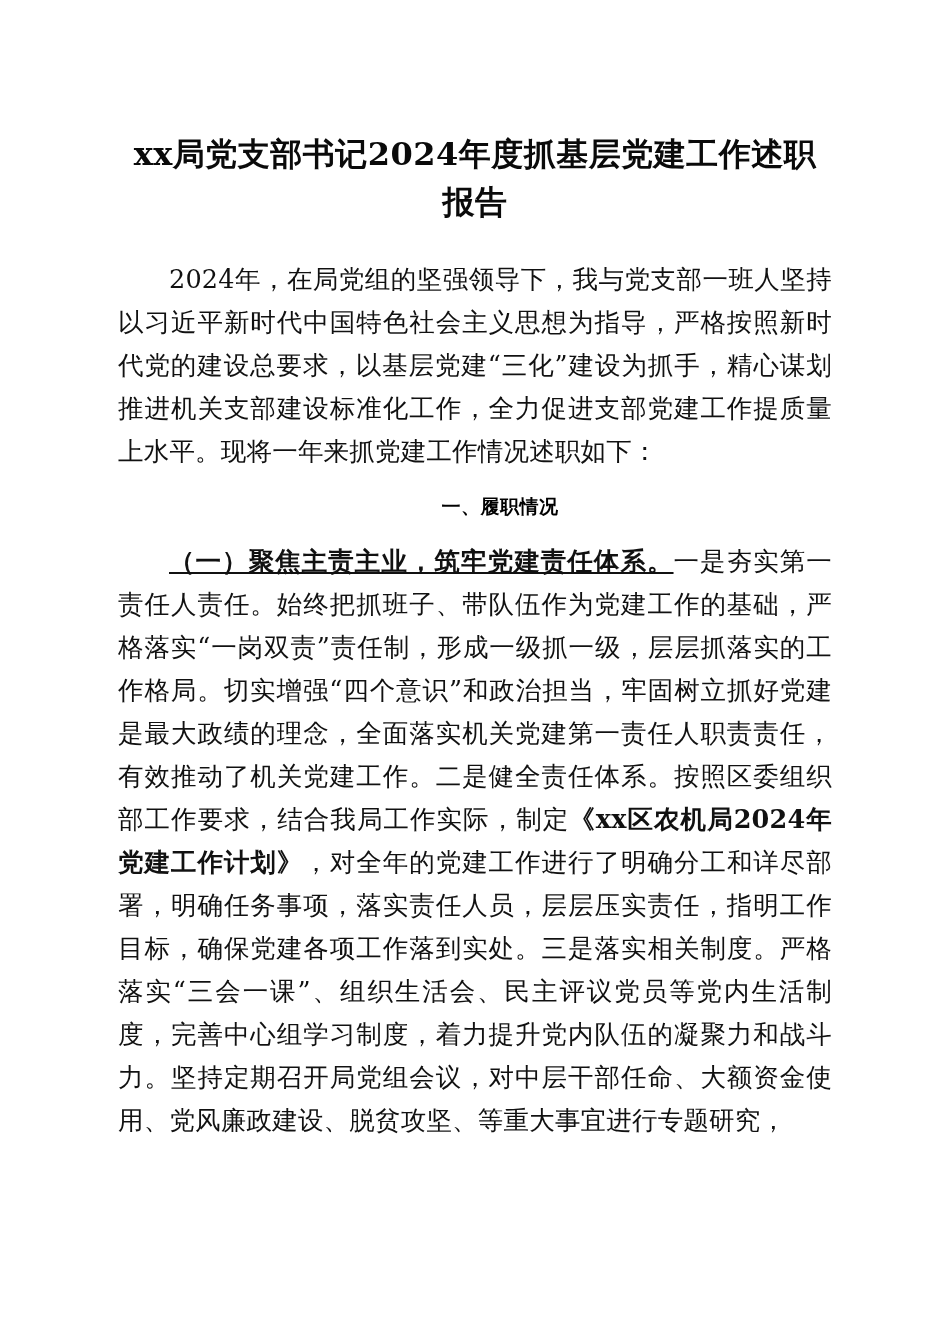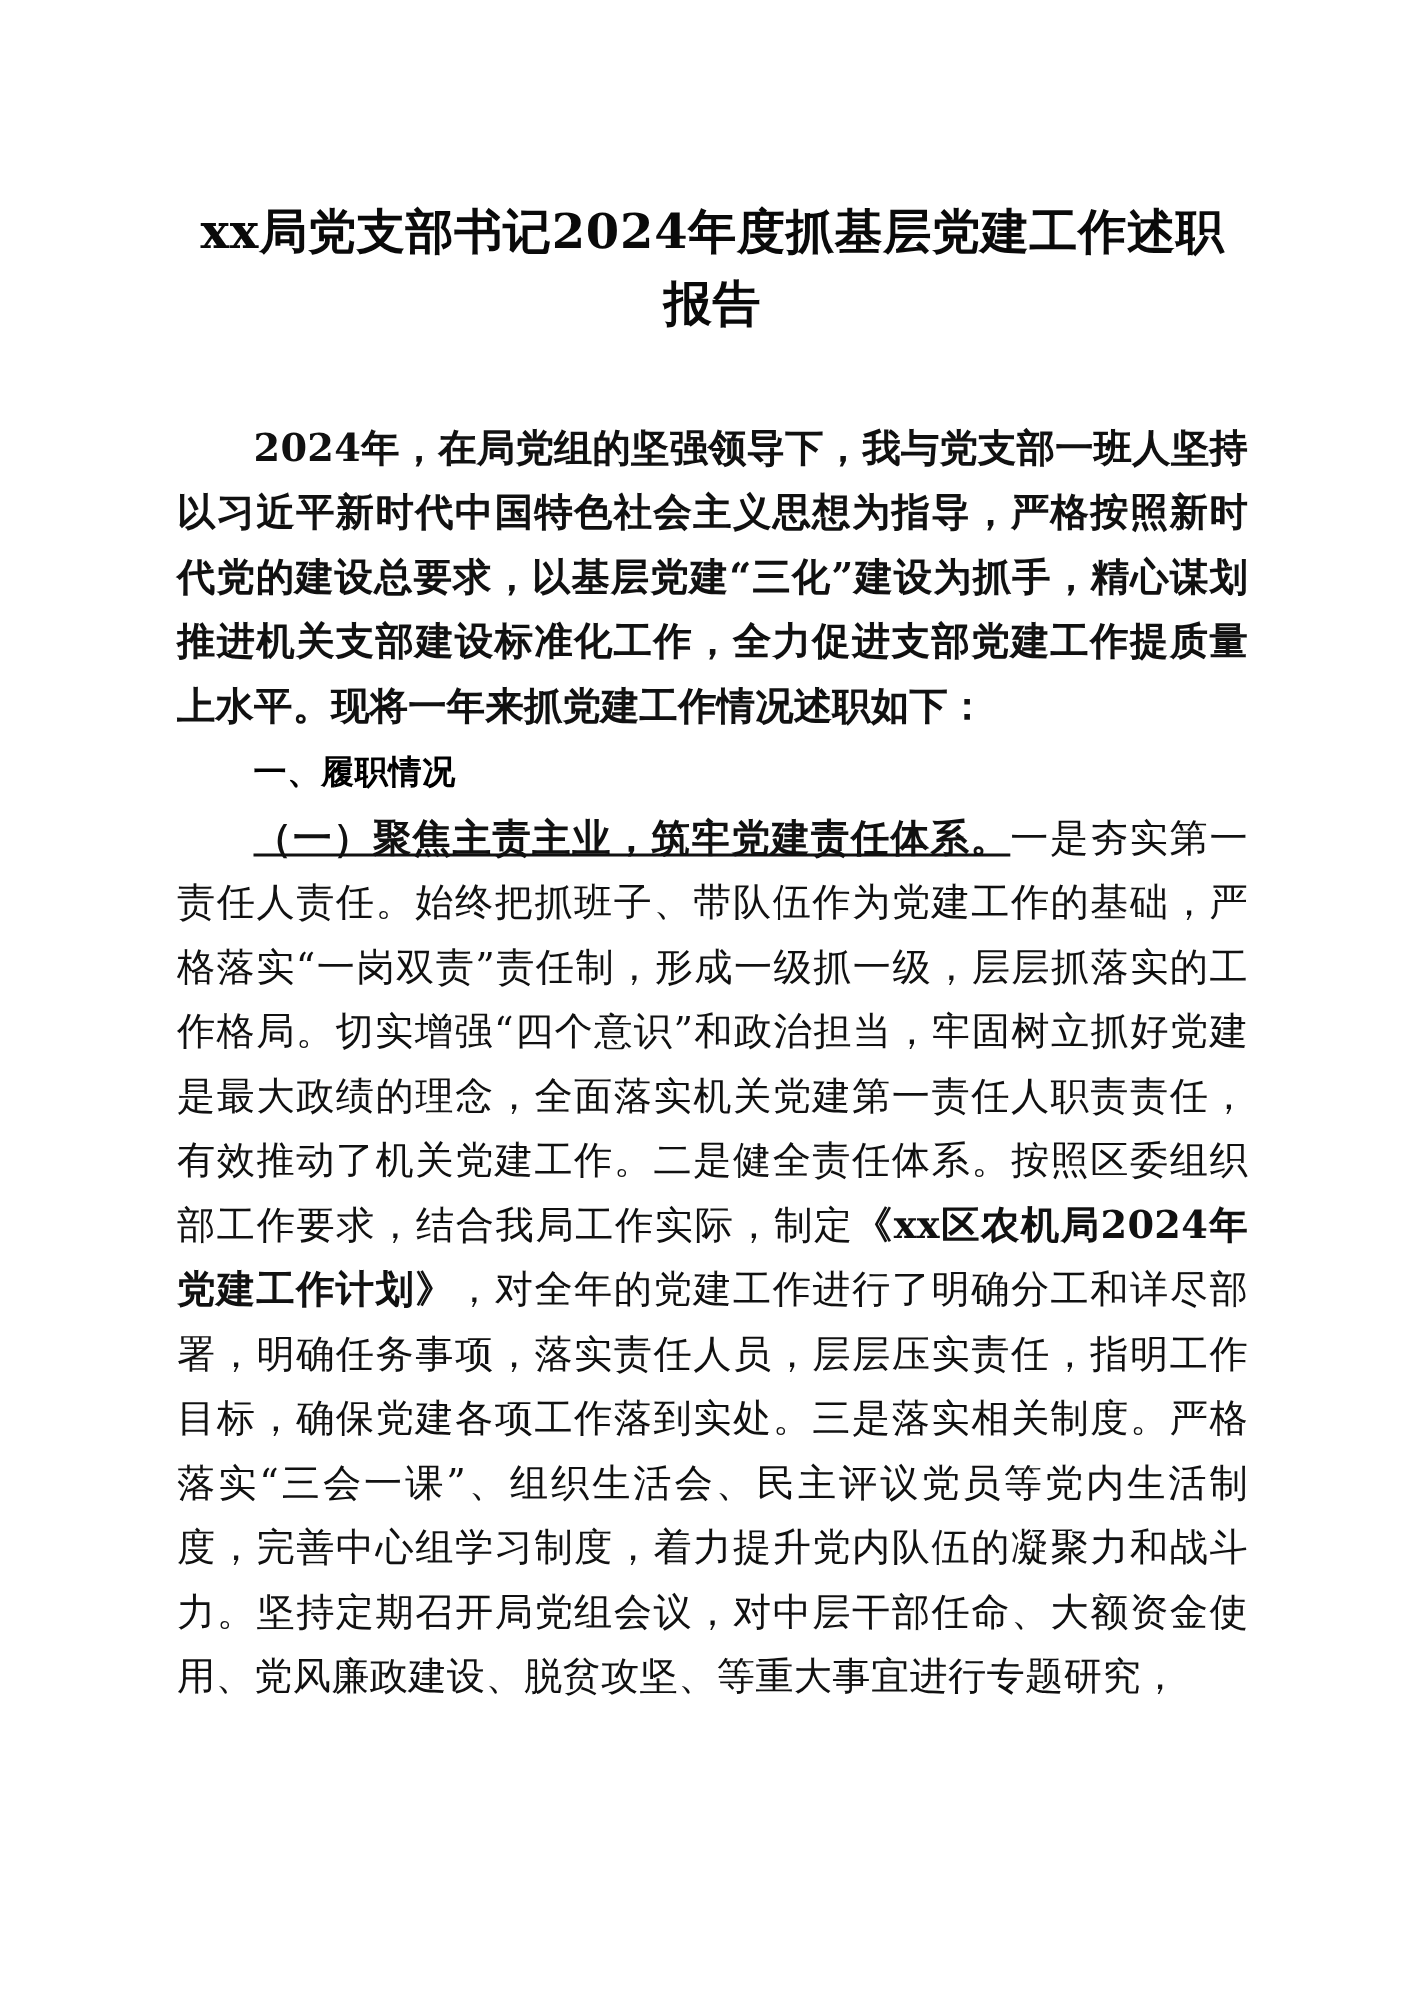--- a/index.html
+++ b/index.html
@@ -51,38 +51,38 @@
     text-align: justify;
     text-justify: inter-character;
     text-align-last: left;
     margin: 0;
     color: #111111;
     letter-spacing: 0.2px;
     word-break: break-all;
   }
 
   .para.first-body {
-    margin-top: 52px;
-    font-weight: bold;
+    margin-top: 32px;
   }
 
   .indent2 {
     text-indent: 51px;
   }
 
   
   .section-heading {
     font-family: "DejaVu Sans", "Liberation Sans", sans-serif;
     font-weight: 700;
-    font-size: 22px;
+    font-size: 19px;
     line-height: 43px;
-    margin: 1px;
+    margin: 12px;
     text-indent: 50px;
     letter-spacing: 0.5px;
     color: #000000;
+    text-align: center;
   }
 
   .emph {
     font-weight: 600;
     text-decoration: underline;
   }
 
   .strong-title {
     font-weight: 700;
   }

